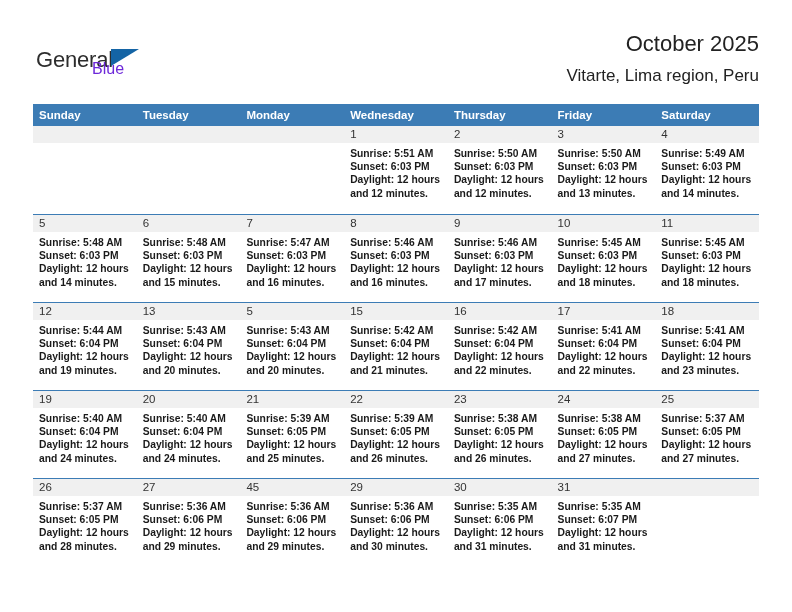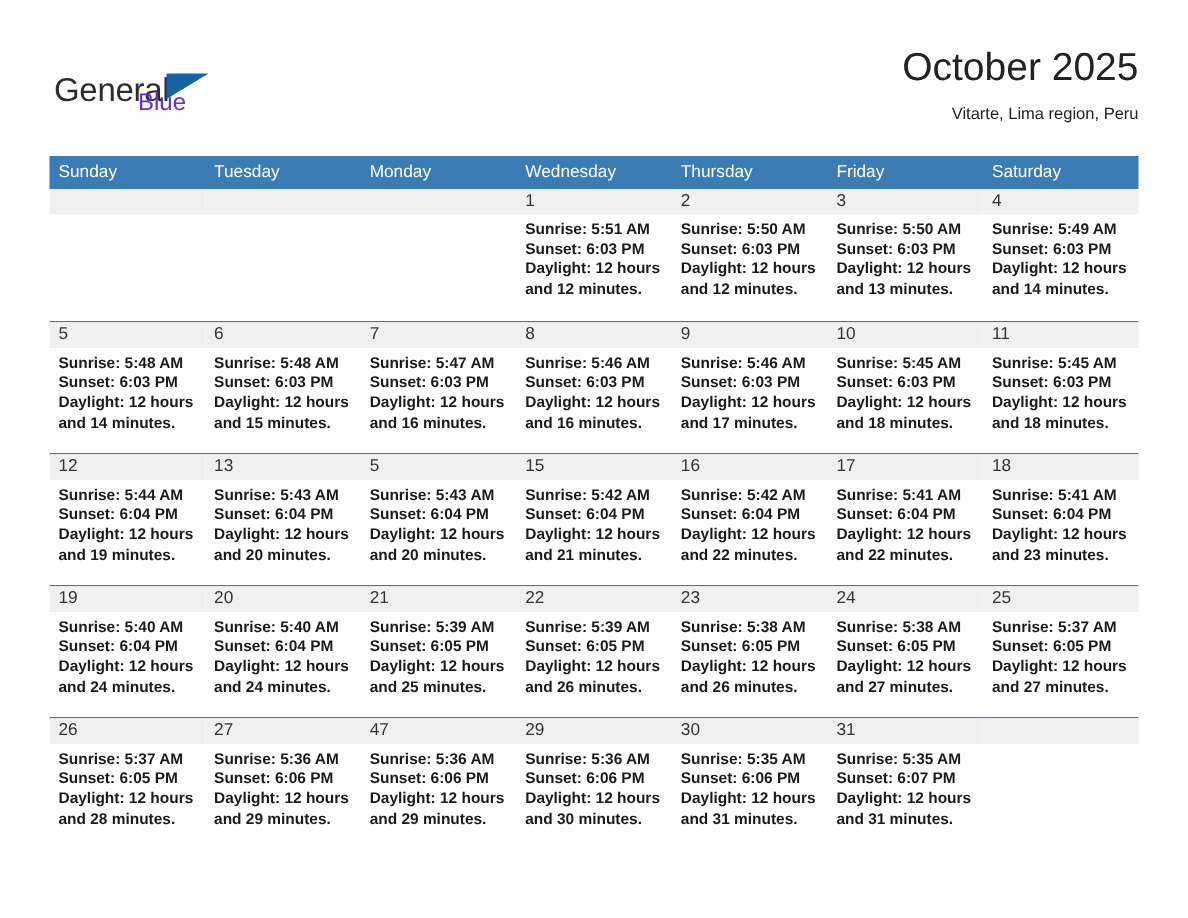--- a/index.html
+++ b/index.html
@@ -62,44 +62,45 @@
     color: #6d28d9;
     line-height: 24px;
   }
   .title-wrap {
     position: absolute;
     right: 0;
     top: 0;
     text-align: right;
   }
   .cal-title {
-    font-size: 26px;
+    font-size: 22px;
     color: #222222;
     line-height: 32px;
     white-space: nowrap;
   }
   .cal-subtitle {
-    font-size: 11px;
+    font-size: 17px;
     color: #222222;
     line-height: 20px;
     margin-top: 6px;
     white-space: nowrap;
   }
 
   
   .calendar {
     position: absolute;
     left: 33px;
     top: 104px;
     width: 726px;
   }
   .dow-row {
     display: flex;
     background: #3c7cb5;
     height: 22px;
+    font-weight: bold;
   }
   .dow {
     flex: 1 1 0;
     color: #ffffff;
     font-size: 11.5px;
     line-height: 22px;
     padding-left: 6px;
     box-sizing: border-box;
     white-space: nowrap;
   }
@@ -424,21 +425,21 @@
           <div class="cell">
             <div class="cell-daynum">27</div>
             <div class="cell-body">
               <div>Sunrise: 5:36 AM</div>
               <div>Sunset: 6:06 PM</div>
               <div>Daylight: 12 hours</div>
               <div>and 29 minutes.</div>
             </div>
           </div>
           <div class="cell">
-            <div class="cell-daynum">47</div>
+            <div class="cell-daynum">45</div>
             <div class="cell-body">
               <div>Sunrise: 5:36 AM</div>
               <div>Sunset: 6:06 PM</div>
               <div>Daylight: 12 hours</div>
               <div>and 29 minutes.</div>
             </div>
           </div>
           <div class="cell">
             <div class="cell-daynum">29</div>
             <div class="cell-body">

